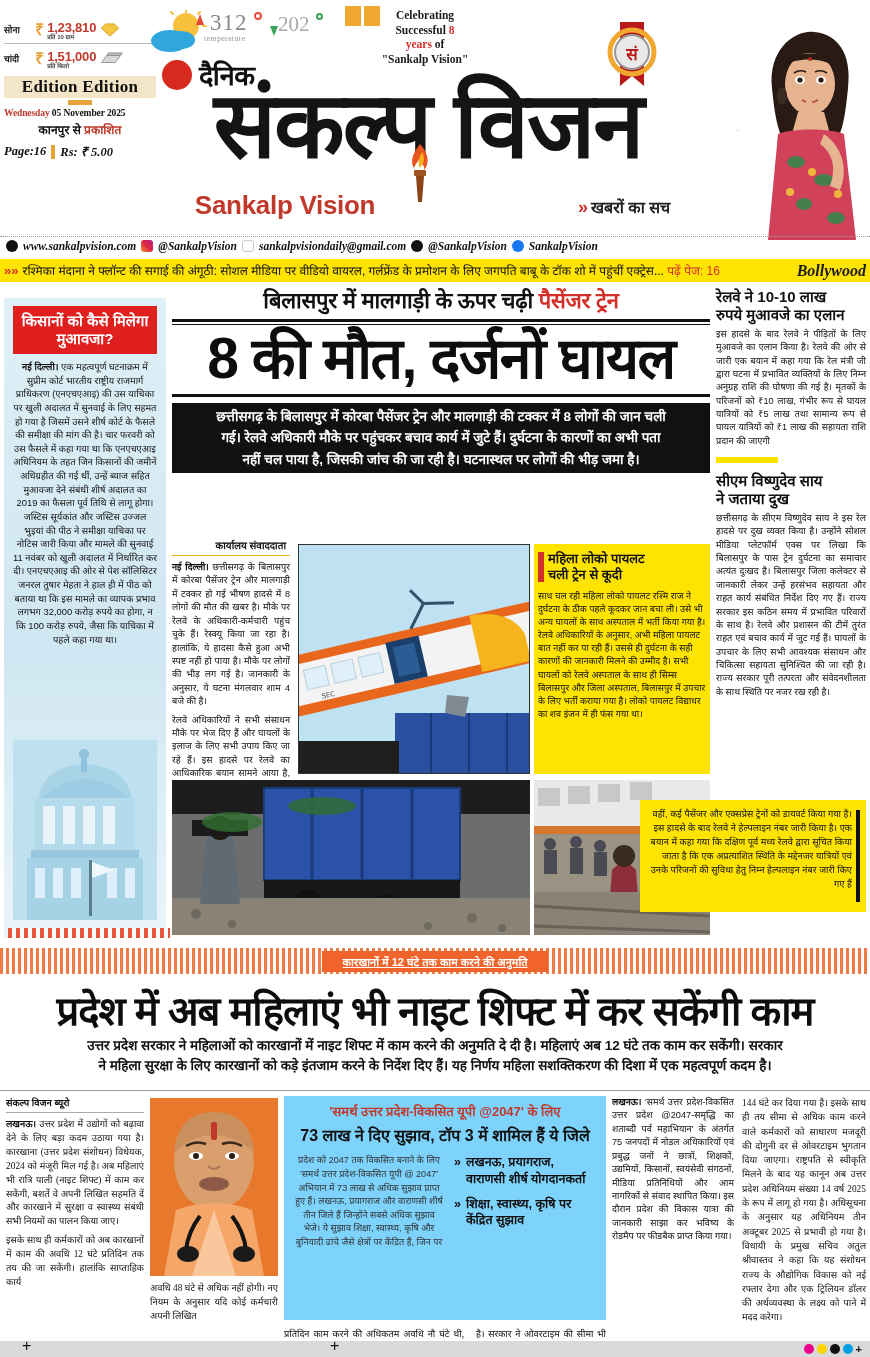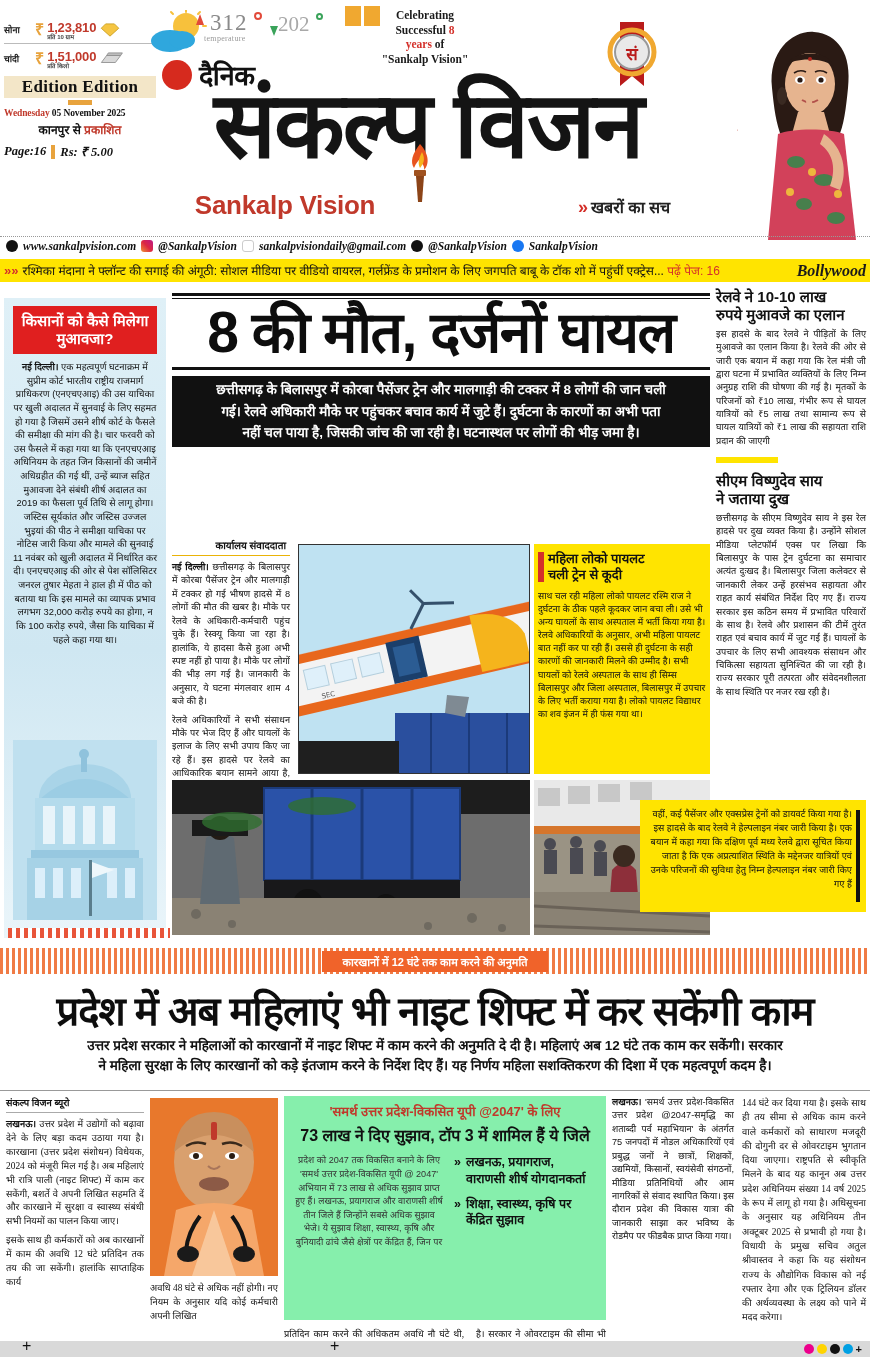--- a/index.html
+++ b/index.html
@@ -173,21 +173,21 @@
   .yellow-help p { font-size:9.3px; line-height:1.5; text-align:right; }
   .yh-bar { position:absolute; right:6px; top:10px; width:4px; height:92px; background:#111; }
 
   
   .comb {
     position:absolute; left:0; top:948px; width:870px; height:26px;
     background:repeating-linear-gradient(90deg,#f07b45 0 3px,#fff 3px 6px);
     display:flex; align-items:center; justify-content:center;
   }
   .comb-lbl { background:#f0632a; color:#fff; font-size:11px; font-weight:bold;
-              padding:3px 20px; }
+              padding:3px 20px;text-decoration:underline; }
 
   .sec2-head { position:absolute; left:0; top:982px; width:870px; text-align:center;
                font-size:40px; font-weight:bold; letter-spacing:-1px; color:#0d0d0d; }
   .sec2-deck { position:absolute; left:8px; top:1036px; width:854px; text-align:center;
                font-size:13.5px; font-weight:bold; line-height:1.5; }
   .sec2-rule { position:absolute; left:0; top:1090px; width:870px; height:1px; background:#999; }
 
   
   .bottom { position:absolute; left:0; top:1096px; width:870px; height:245px; }
   .b-col1 { position:absolute; left:6px; top:0; width:138px; }
@@ -196,21 +196,21 @@
   .b-col1 p { font-size:9.4px; line-height:1.48; text-align:justify; margin-top:5px;
               font-family:"Liberation Serif",serif; }
   .b-col1 p b { font-weight:bold; }
 
   .yogi { position:absolute; left:150px; top:2px; width:128px; height:178px;
           overflow:hidden; background:#e8732a; }
   .b-under1 { position:absolute; left:150px; top:186px; width:128px; font-size:9.4px;
               line-height:1.48; text-align:justify; font-family:"Liberation Serif",serif; }
 
   .pink-box { position:absolute; left:284px; top:0; width:322px; height:224px;
-              background:#86efac; }
+              background:#7dd3fc; }
   .pb-sup { font-size:13px; font-weight:bold; color:#c0392b; text-align:center;
             padding:8px 6px 0 6px; line-height:1.25; }
   .pb-head { font-size:16px; font-weight:bold; text-align:center; padding:4px 6px 0 6px; }
   .pb-cols { display:flex; gap:10px; padding:8px 10px 0 10px; }
   .pb-l { width:150px; font-size:9.1px; line-height:1.5; text-align:center; color:#333; }
   .pb-r { width:142px; }
   .bullet { display:flex; gap:5px; font-size:12.5px; font-weight:bold; line-height:1.3;
             margin-bottom:9px; }
   .bullet .bchev { color:#111; flex:0 0 auto; }
 
@@ -436,20 +436,21 @@
             <rect x="112" y="128" width="10" height="30"></rect>
           </g>
           <rect x="76" y="120" width="3" height="56" fill="#5a7d8c"></rect>
           <path d="M79 122 l22 8 -22 8Z" fill="#eef7fb"></path>
         </svg>
       </div>
       <div class="stripes"></div>
     </div>
 
     <div class="col-c">
+      <div class="kicker"><span>बिलासपुर में मालगाड़ी के ऊपर चढ़ी </span><span class="red">पैसेंजर ट्रेन</span></div>
       <div class="rule-b"></div>
       <div class="rule-t"></div>
       <div class="mainhead">8 की मौत, दर्जनों घायल</div>
       <div class="rule-b2"></div>
       <div class="deck">
         <span>छत्तीसगढ़ के बिलासपुर में कोरबा पैसेंजर ट्रेन और मालगाड़ी की टक्कर में 8 लोगों की जान चली</span>
         <span>गई। रेलवे अधिकारी मौके पर पहुंचकर बचाव कार्य में जुटे हैं। दुर्घटना के कारणों का अभी पता</span>
         <span>नहीं चल पाया है, जिसकी जांच की जा रही है। घटनास्थल पर लोगों की भीड़ जमा है।</span>
       </div>
     </div>

